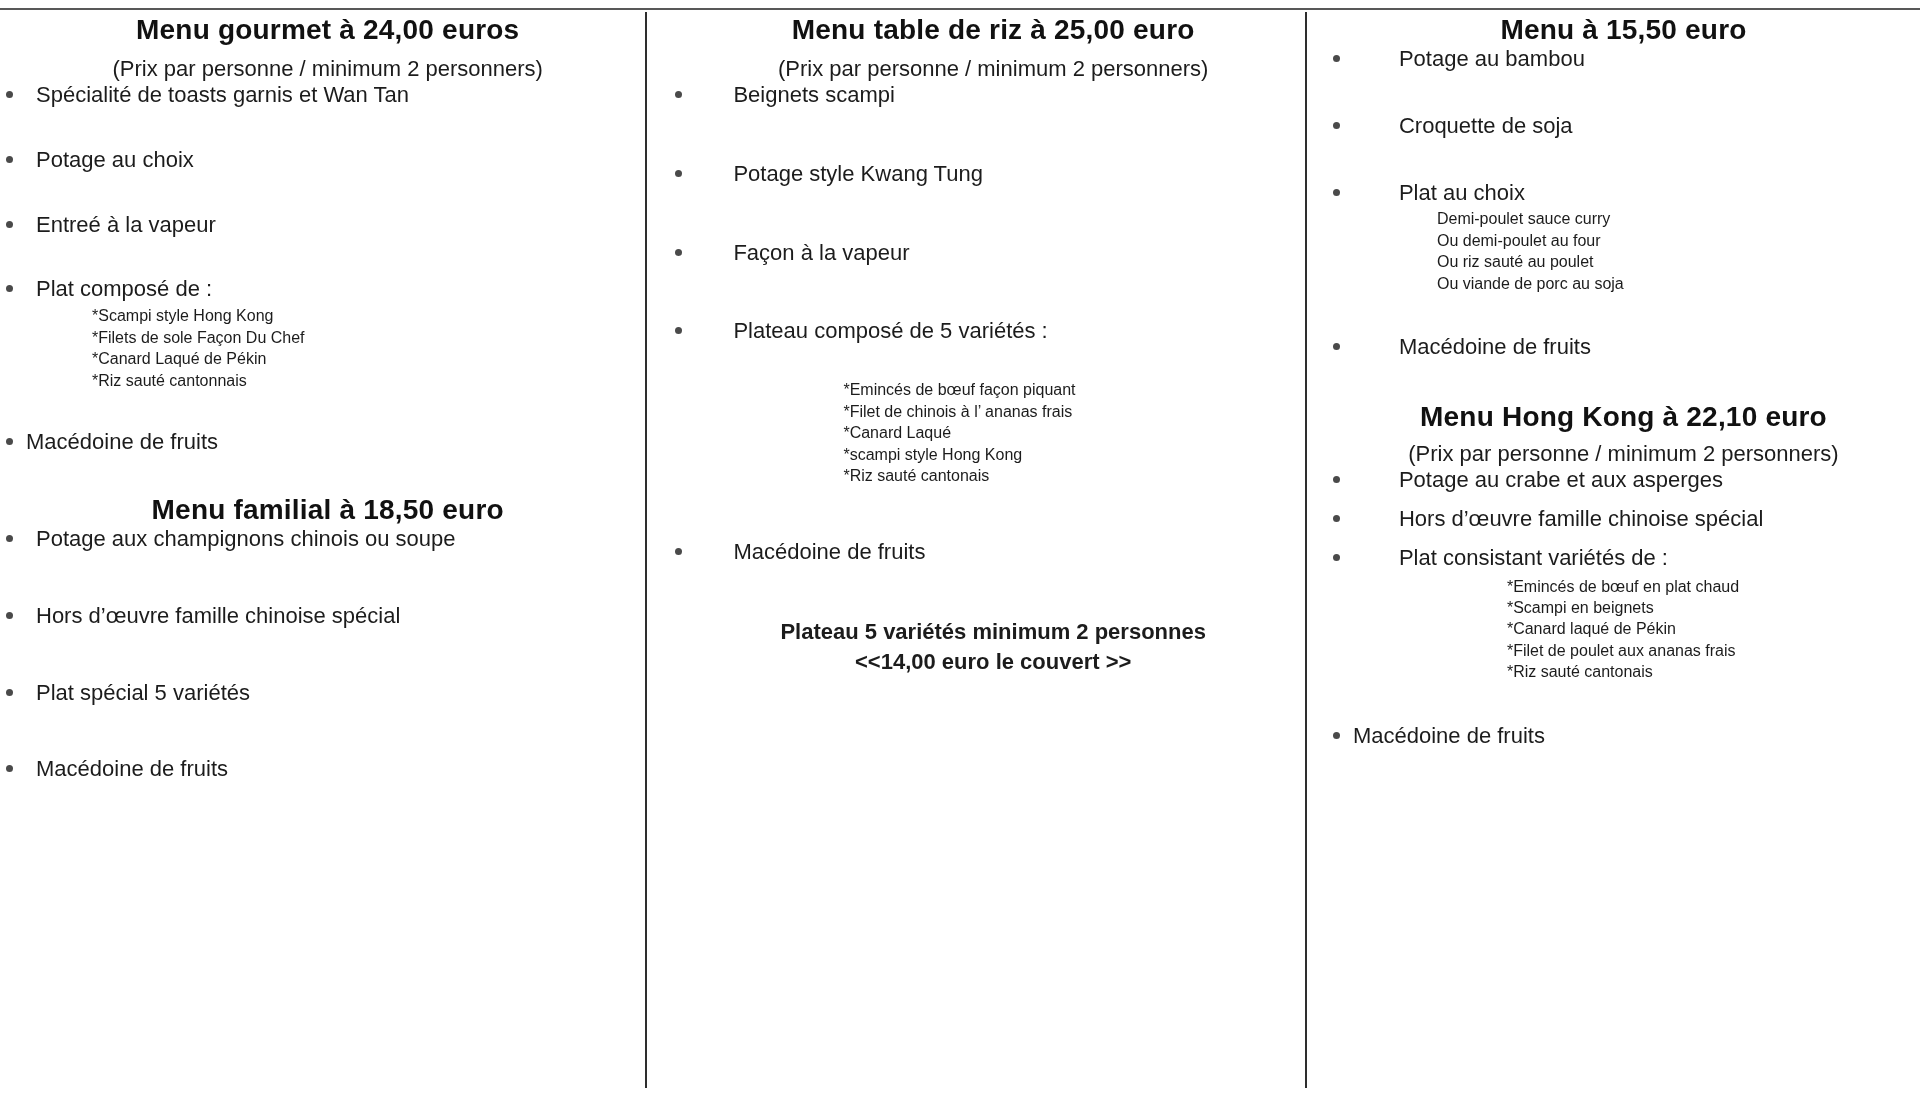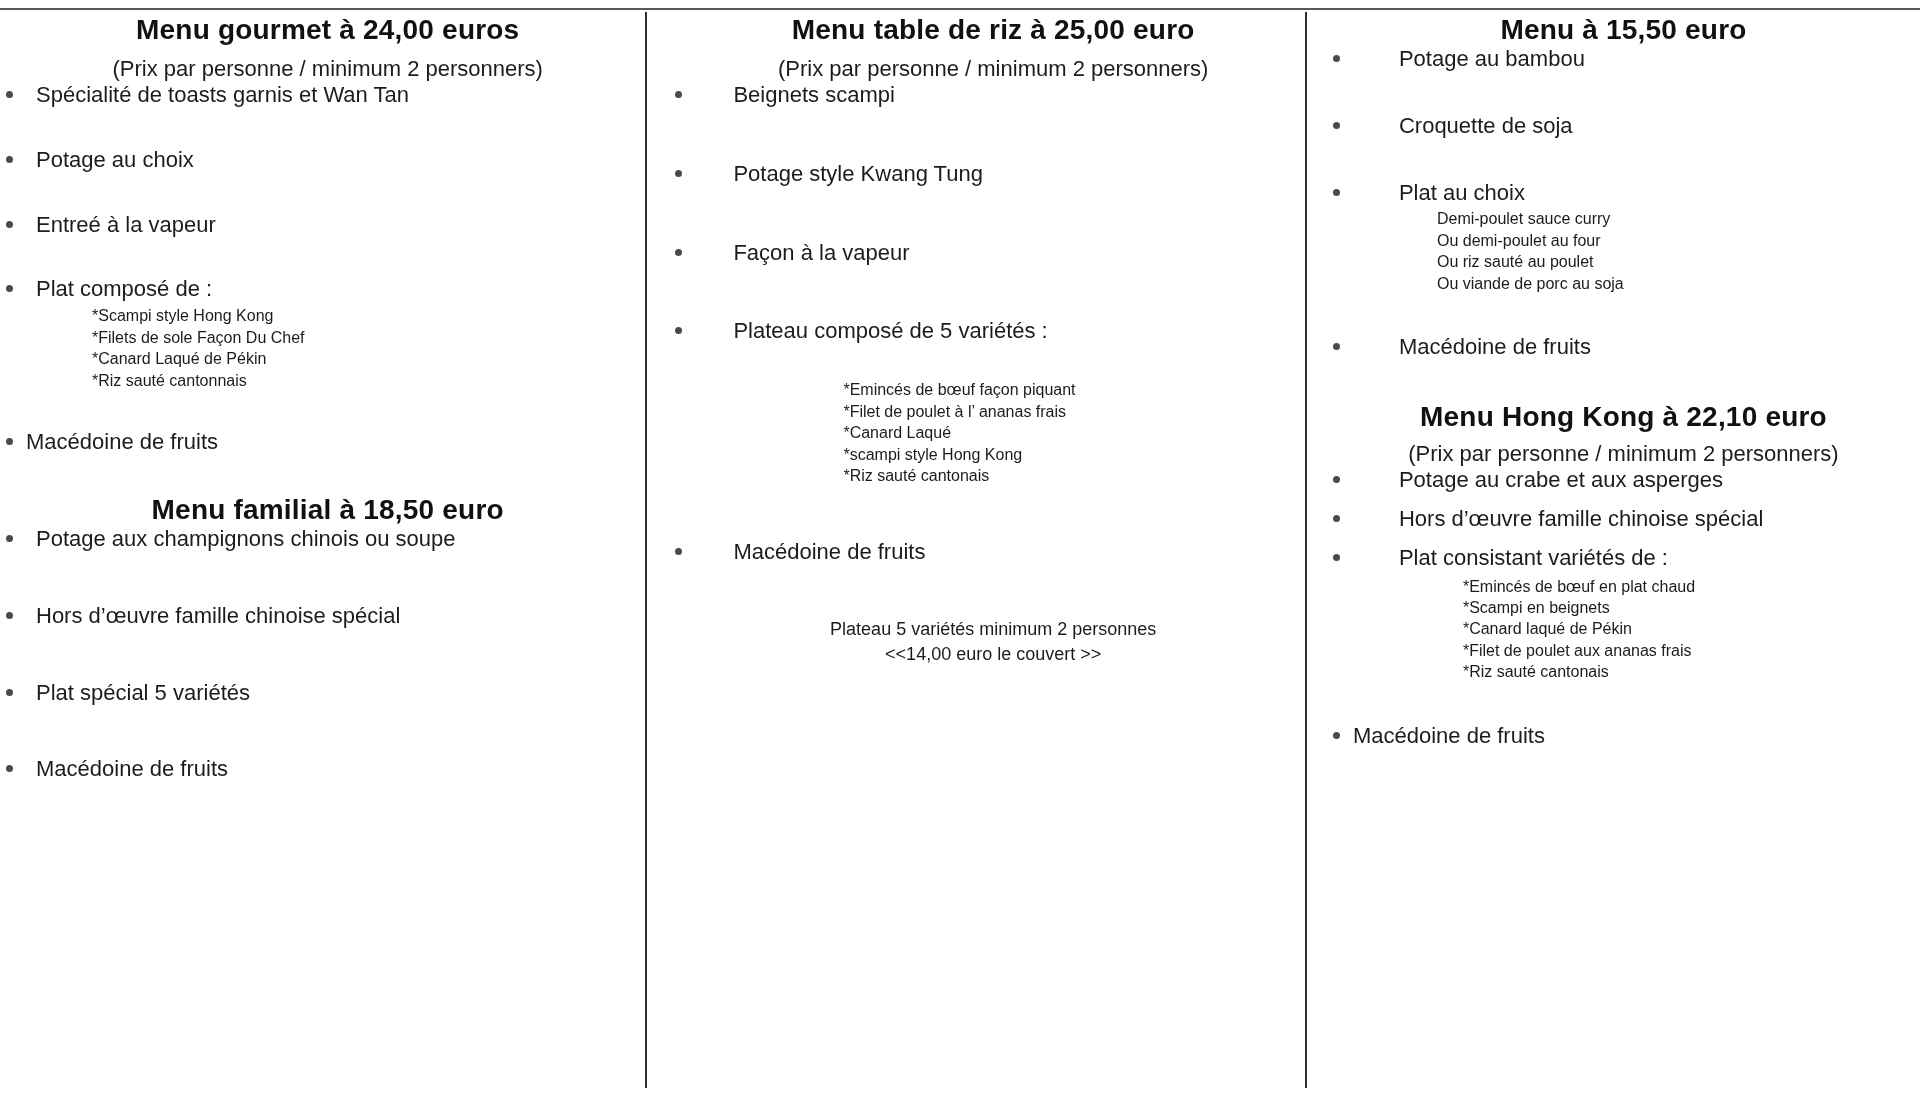--- a/index.html
+++ b/index.html
@@ -107,24 +107,25 @@
     margin: 2px 0 0 0;
     padding: 0;
   }
   .sub-list li {
     font-size: 16px;
     line-height: 1.34;
     color: #1c1c1c;
   }
 
   .center-note {
-    font-size: 18px;
+    font-size: 22px;
     text-align: center;
     line-height: 1.35;
     color: #1c1c1c;
+    font-weight: bold;
   }
 
   .wrap-cont {
     display: block;
     margin-left: -30px;
   }
 
   
   .c1-title { margin-top: 10px; }
   .c1-sub { margin-top: 10px; }
@@ -146,21 +147,21 @@
 
   
   .c3-title { margin-top: 12px; }
   .c3-list { margin-top: 42px; }
   .c3-list > li { margin-bottom: 40px; }
   .c3-sub-list { margin-left: 38px; margin-top: 2px; }
   .c3-title2 { margin-top: 36px; }
   .c3-sub2 { margin-top: 8px; }
   .c3-list2 { margin-top: 30px; }
   .c3-list2 > li { margin-bottom: 12px; }
-  .c3-sub-list2 { margin-left: 64px; margin-top: 4px; }
+  .c3-sub-list2 { margin-left: 108px; margin-top: 4px; }
   .c3-final { margin-top: 40px; }
   .ind-xs { padding-left: 20px; }
 </style>
 </head>
 <body>
 
 <div class="scan-top-rule"></div>
 
 <div class="sheet">
 
@@ -239,21 +240,21 @@
       </li>
       <li class="item ind-md">
         <span class="bullet"></span>
         <span class="item-text">Façon à la vapeur</span>
       </li>
       <li class="item ind-md">
         <span class="bullet"></span>
         <span class="item-text">Plateau composé de 5 variétés :</span>
         <ul class="sub-list c2-sub-list">
           <li>*Emincés de bœuf façon piquant</li>
-          <li>*Filet de poulet à l’ ananas frais</li>
+          <li>*Filet de chinois à l’ ananas frais</li>
           <li>*Canard Laqué</li>
           <li>*scampi style Hong Kong</li>
           <li>*Riz sauté cantonais</li>
         </ul>
       </li>
       <li class="item ind-md">
         <span class="bullet"></span>
         <span class="item-text">Macédoine de fruits</span>
       </li>
     </ul>

